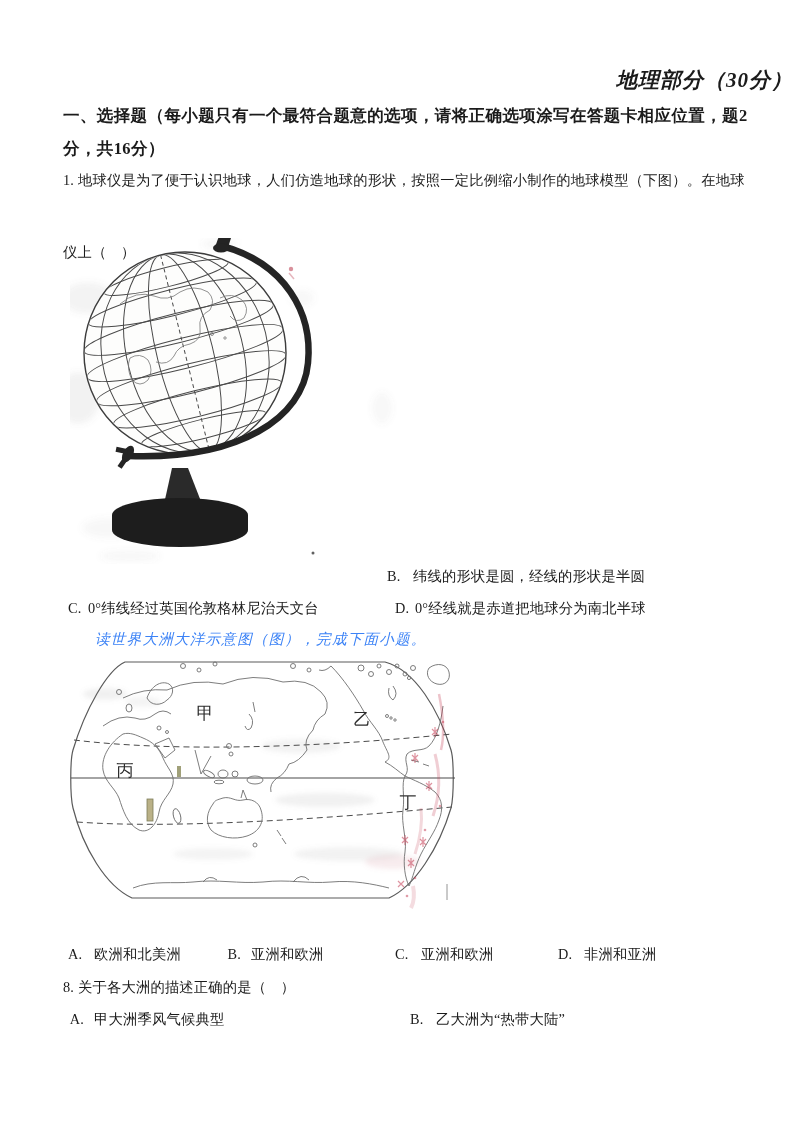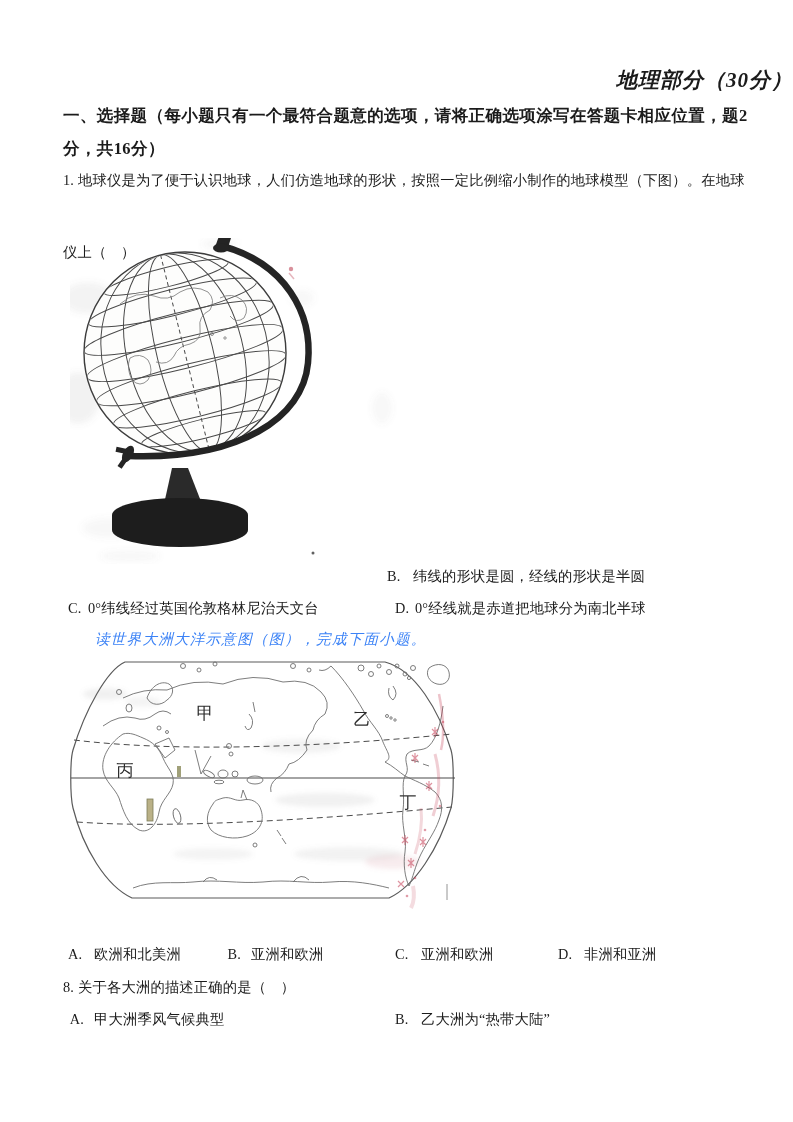--- a/index.html
+++ b/index.html
@@ -254,17 +254,17 @@
     <span class="lab">C.</span><span>亚洲和欧洲</span>
   </div>
   <div class="abs opt" style="left:558px;top:945px;">
     <span class="lab">D.</span><span>非洲和亚洲</span>
   </div>
 
   <div class="abs body-line" style="left:63px;top:978px;">8. 关于各大洲的描述正确的是（　）</div>
   <div class="abs opt" style="left:68px;top:1010px;text-align:right;">
     <span class="lab">A.</span><span>甲大洲季风气候典型</span>
   </div>
-  <div class="abs opt" style="left:395px;top:1010px;">
+  <div class="abs opt" style="left:410px;top:1010px;">
     <span class="lab">B.</span><span>乙大洲为“热带大陆”</span>
   </div>
 
 </div>
 
 </body></html>

